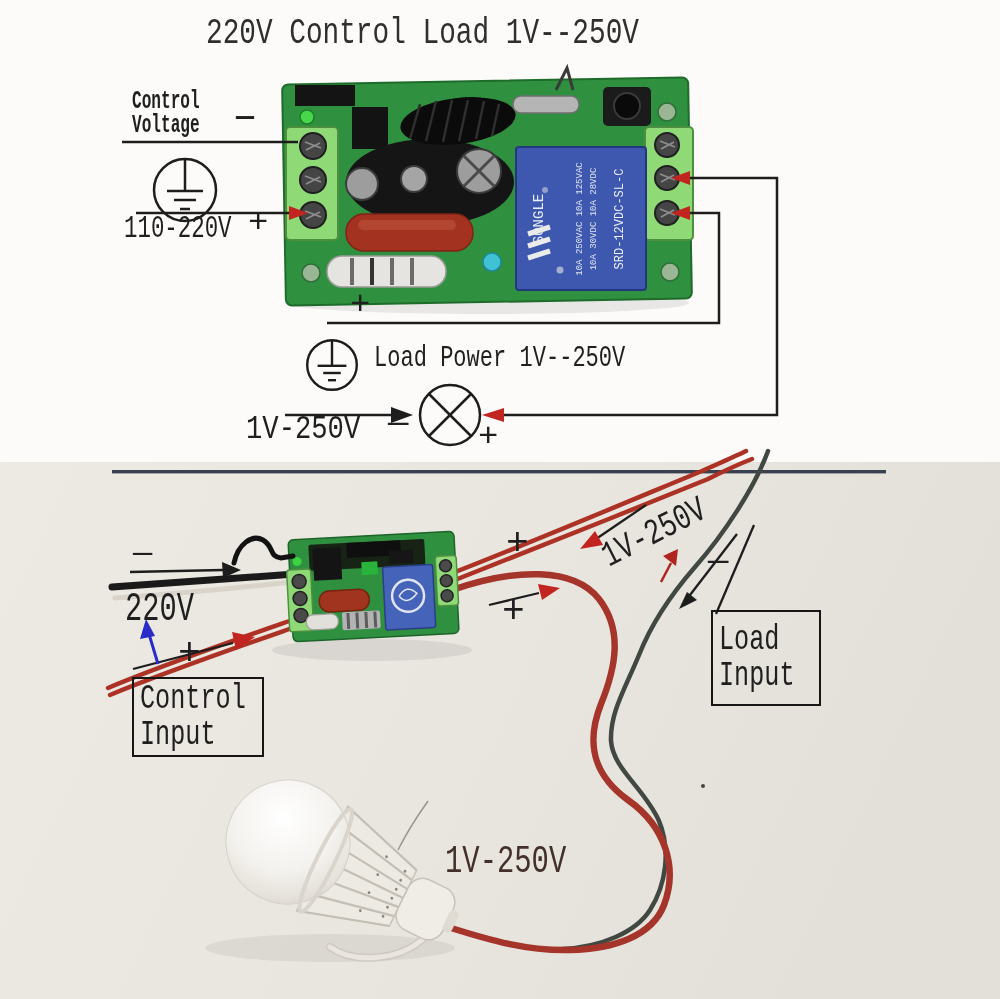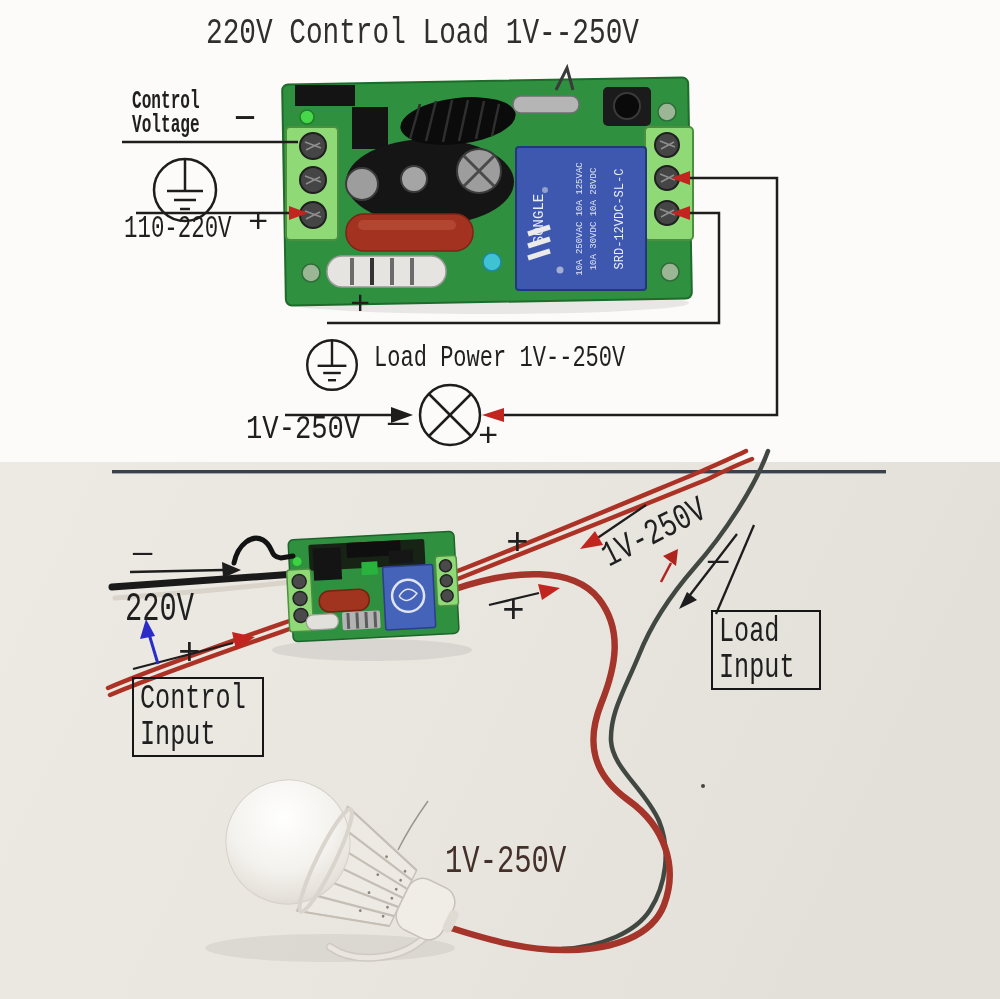--- a/index.html
+++ b/index.html
@@ -277,20 +277,20 @@
   <div class="lbl" style="font-size:35px;line-height:36px;transform:scale(0.72,1);">Control</div>
   <div class="lbl" style="font-size:35px;line-height:36px;transform:scale(0.72,1);">Input</div>
 </div>
 
 <div class="lbl" style="left:506px;top:524px;font-size:38px;">+</div>
 <div class="lbl" style="left:502px;top:592px;font-size:38px;">+</div>
 
 <div class="lbl" style="left:596px;top:542px;font-size:36px;transform:rotate(-27deg) scale(0.74,1);">1V-250V</div>
 <div class="lbl" style="left:708px;top:544px;font-size:34px;">—</div>
 
-<div class="abox" style="left:711px;top:610px;width:94px;padding:2px 6px;">
+<div class="abox" style="left:711px;top:610px;width:94px;padding:10px 6px;">
   <div class="lbl" style="font-size:35px;line-height:36px;transform:scale(0.72,1);">Load</div>
   <div class="lbl" style="font-size:35px;line-height:36px;transform:scale(0.72,1);">Input</div>
 </div>
 
 <div class="lbl" style="left:445px;top:842px;font-size:39px;color:#44302a;transform:scale(0.74,1);">1V-250V</div>
 
 </div>
 
 </body></html>

